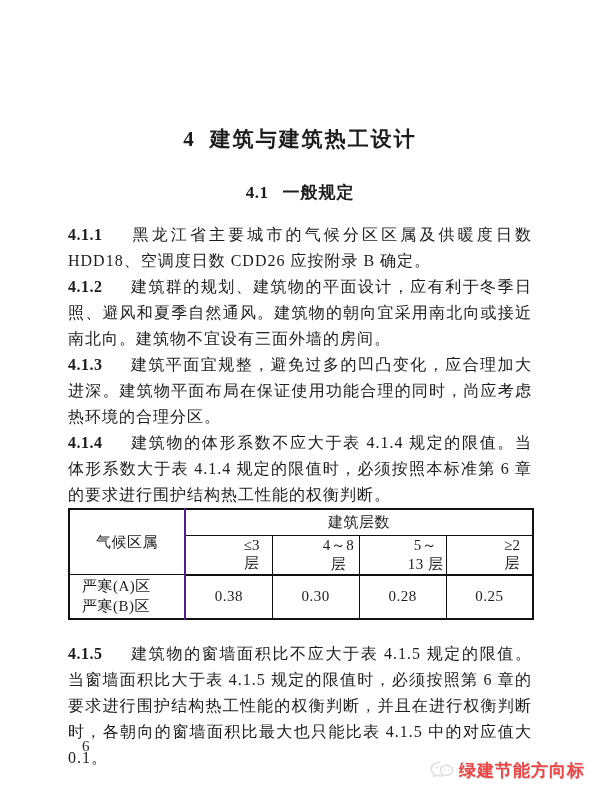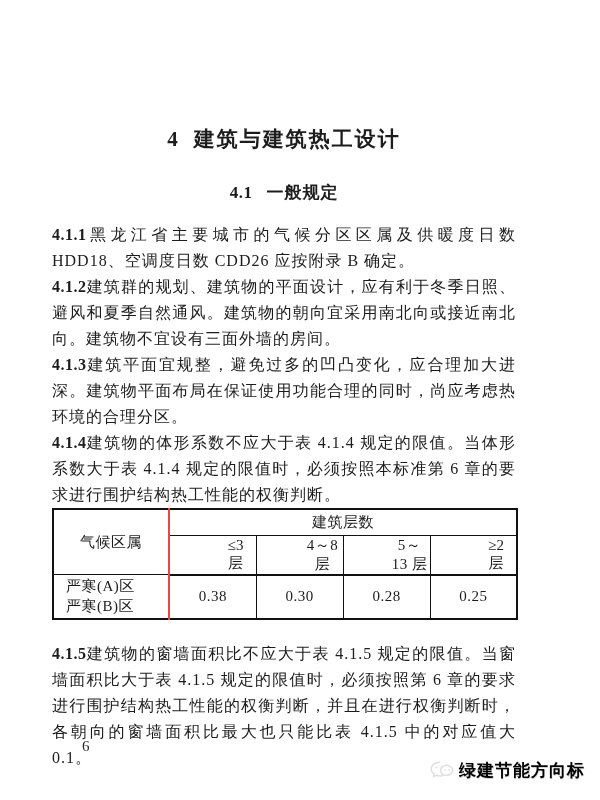--- a/index.html
+++ b/index.html
@@ -10,21 +10,21 @@
     color: #1c1c1c;
     overflow: hidden;
   }
   .page {
     position: relative;
     width: 600px; height: 800px;
     background: #ffffff;
   }
   .content {
     position: absolute;
-    left: 52px; top: 0;
+    left: 68px; top: 0;
     width: 464px;
   }
   .chapter-title {
     margin: 124px 0 0 0;
     text-align: center;
     font-size: 21px;
     font-weight: bold;
     letter-spacing: 2px;
     line-height: 30px;
   }
@@ -43,21 +43,21 @@
     margin: 0;
     font-size: 16px;
     line-height: 26px;
     text-align: justify;
     text-justify: inter-character;
     letter-spacing: 1px;
   }
   .clause .clause-num {
     font-weight: bold;
     letter-spacing: 0.5px;
-    margin-right: 0;
+    margin-right: 28px;
   }
   .table-caption {
     margin: 11px 0 5px 0;
     text-align: center;
     font-size: 14px;
     font-weight: bold;
     letter-spacing: 0.5px;
   }
   .table-caption .cap-label { margin-right: 10px; }
   table.limits {
@@ -68,40 +68,40 @@
     font-size: 15px;
   }
   table.limits td, table.limits th {
     border: 1px solid #111;
     text-align: center;
     vertical-align: middle;
     font-weight: normal;
     padding: 0 2px;
     letter-spacing: 0.5px;
   }
-  table.limits .zone-col { border-right: 2px solid #ef4444; }
+  table.limits .zone-col { border-right: 2px solid #4c1d95; }
   table.limits tr.header-sub td, table.limits tr.header-sub th { border-bottom: 2px solid #111; padding-left: 48px; }
   table.limits .h-row1 { height: 26px; }
   table.limits .h-row2 { height: 26px; }
   table.limits .h-data { height: 44px; margin-top: 32px; }
   .zone-line { line-height: 20px; text-align: left; padding-left: 10px; }
   .clause-after-table { margin-top: 21px; }
   .page-number {
     position: absolute;
     left: 82px; top: 738px;
     font-size: 15px;
     color: #2a2a2a;
   }
   .watermark {
     position: absolute;
     right: 15px; top: 759px;
     display: flex;
     align-items: center;
     gap: 5px;
-    color: #000000;
+    color: #ef4444;
     font-family: "Liberation Sans", "DejaVu Sans", sans-serif;
     font-size: 17px;
     font-weight: bold;
     letter-spacing: 1px;
     text-shadow: 0.5px 0.5px 0 #d6d6d6;
     user-select: none;
   }
   .watermark svg { display: block; }
 </style>
 </head>

